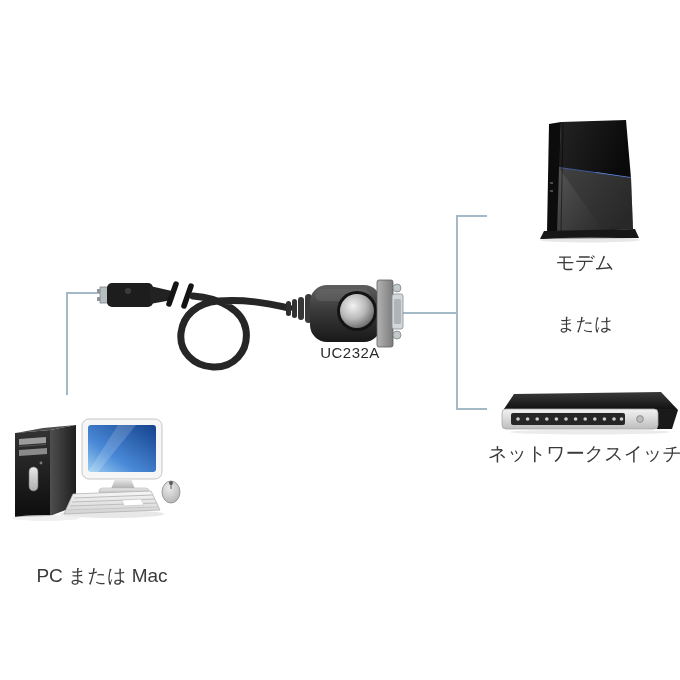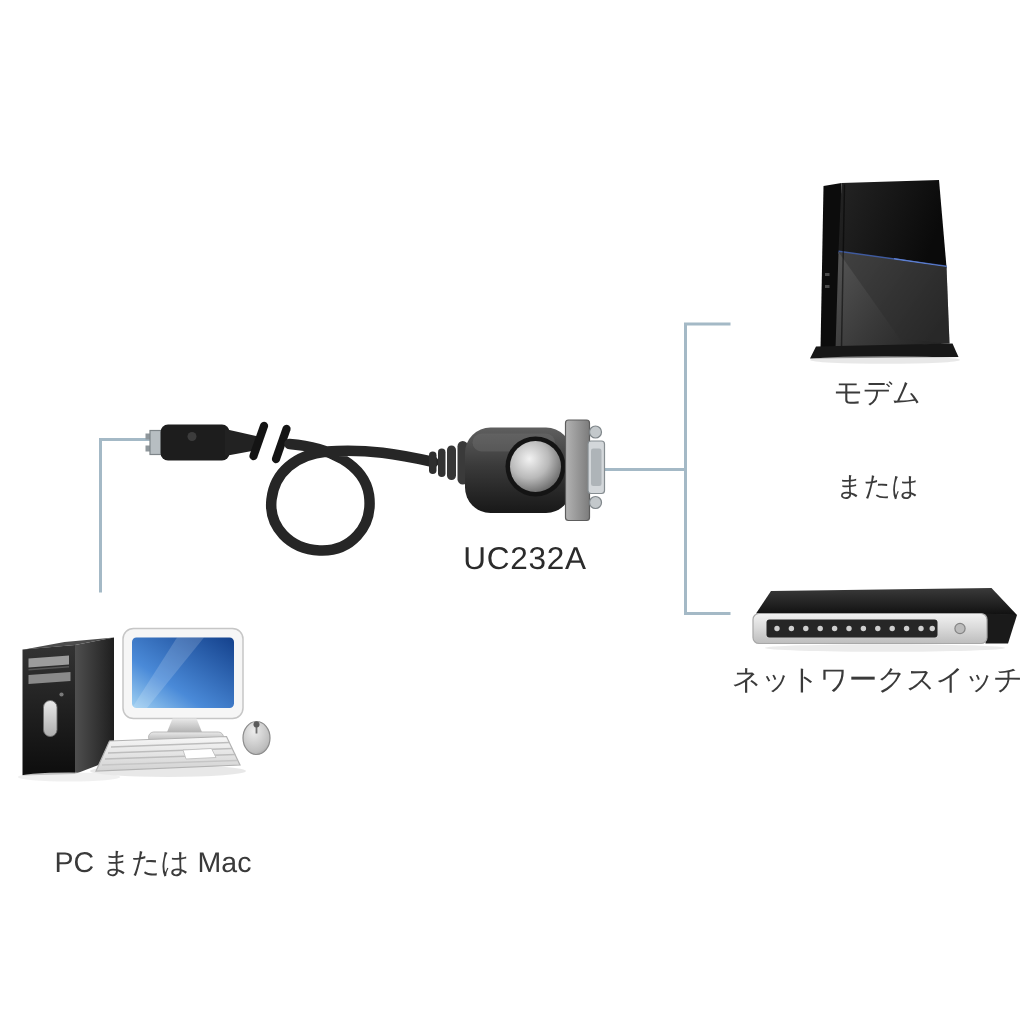--- a/index.html
+++ b/index.html
@@ -18,21 +18,21 @@
   }
   .label {
     position: absolute;
     color: var(--text-color, #3a3a3a);
     text-align: center;
     white-space: nowrap;
     line-height: 1.2;
   }
   .label-modem   { left: 525px; top: 252px; width: 120px; font-size: 19px; }
   .label-or      { left: 525px; top: 314px; width: 120px; font-size: 18px; }
-  .label-adapter { left: 295px; top: 360px; width: 110px; font-size: 21px; letter-spacing: 0.5px; color: #2b2b2b; }
+  .label-adapter { left: 295px; top: 344px; width: 110px; font-size: 15px; letter-spacing: 0.5px; color: #2b2b2b; }
   .label-switch  { left: 478px; top: 443px; width: 214px; font-size: 19px; }
   .label-pc      { left: 22px;  top: 533px; width: 160px; font-size: 19px; margin-top: 32px; }
 </style>
 </head>
 <body>
 
 <div class="canvas">
 
   <svg width="680" height="680" viewBox="0 0 680 680">
     <defs>

